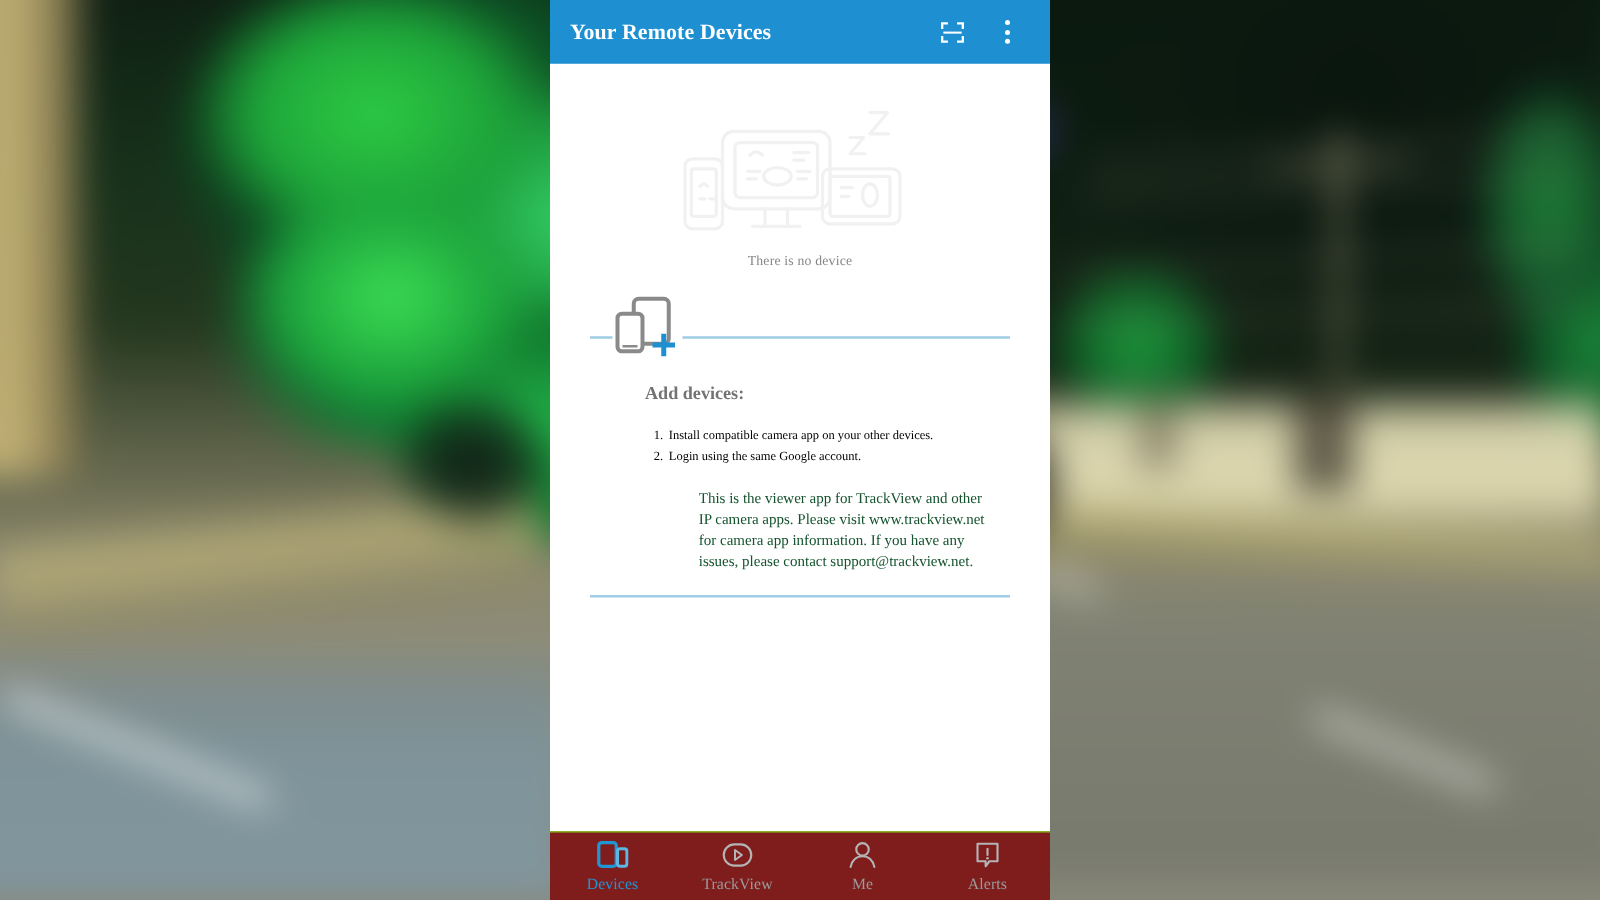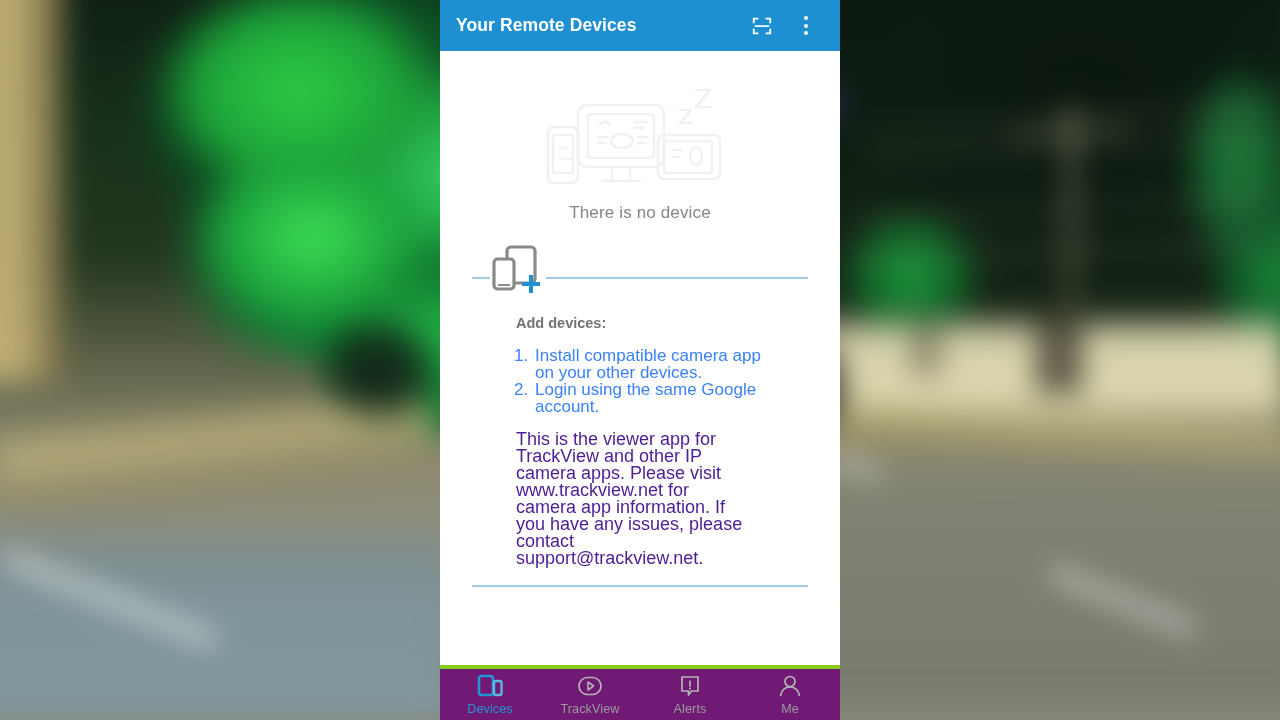--- a/index.html
+++ b/index.html
@@ -228,20 +228,21 @@
   
   #phone {
     position: absolute;
     left: 440px;
     top: 0;
     width: 400px;
     height: 720px;
     background: #ffffff;
     overflow: hidden;
     z-index: 5;
+    font-family: Liberation Serif, serif;
   }
 
   
   .appbar {
     height: 51px;
     background: #1e90d2;
     display: flex;
     align-items: center;
     padding: 0 12px 0 16px;
     box-sizing: border-box;
@@ -288,21 +289,21 @@
     width: 200px;
     height: 120px;
     margin: 26px auto 0;
     opacity: 1;
   }
   .empty-illu svg { display: block; }
 
   .empty-text {
     text-align: center;
     color: #868686;
-    font-size: 17px;
+    font-size: 11px;
     margin-top: 6px;
     letter-spacing: 0.15px;
   }
 
   
   .add-row {
     position: relative;
     height: 56px;
     margin-top: 18px;
   }
@@ -330,46 +331,47 @@
   }
   .info-title {
     font-size: 14.5px;
     font-weight: bold;
     color: #737373;
     margin: 18px 0 0 0;
   }
   ol.steps {
     margin: 16px 0 0 0;
     padding-left: 17px;
-    color: #3b82f6;
-    font-size: 17px;
+    color: #000000;
+    font-size: 10px;
     line-height: 17px;
   }
   ol.steps li { margin-bottom: 0px; padding-left: 2px; }
   .para {
     margin-top: 16px;
-    color: #4c1d95;
-    font-size: 18px;
+    color: #14532d;
+    font-size: 12px;
     line-height: 17px;
     width: 238px;
+    margin-left: 43px;
   }
   .divider-bottom {
     margin: 18px 32px 0 32px;
     height: 1.5px;
     background: #9ecde4;
   }
 
   
   .bottomnav {
     position: absolute;
     left: 0; bottom: 0;
     width: 400px;
     height: 55px;
-    background: #701a75;
-    border-top: 4px solid #84cc16;
+    background: #7f1d1d;
+    border-top: 1px solid #84cc16;
     display: flex;
     box-sizing: border-box;
   }
   .navitem {
     flex: 1;
     display: flex;
     flex-direction: column;
     align-items: center;
     justify-content: center;
     gap: 4px;
@@ -525,33 +527,33 @@
             <rect x="2" y="3.5" width="22" height="17" rx="8.5" fill="none" stroke="#b4b4b4" stroke-width="1.7"></rect>
             <path d="M11 8 L16.5 12 L11 16 Z" fill="none" stroke="#b4b4b4" stroke-width="1.6" stroke-linejoin="round"></path>
           </svg>
         </div>
         <div class="navlabel">TrackView</div>
       </div>
 
       <div class="navitem">
         <div class="navicon">
           <svg width="26" height="24" viewBox="0 0 26 24" aria-hidden="true">
+            <circle cx="13" cy="7.5" r="5" fill="none" stroke="#b4b4b4" stroke-width="1.7"></circle>
+            <path d="M3.5 21.5 q2 -8.5 9.5 -8.5 q7.5 0 9.5 8.5" fill="none" stroke="#b4b4b4" stroke-width="1.7" stroke-linecap="round"></path>
+          </svg>
+        </div>
+        <div class="navlabel">Me</div>
+      </div>
+
+      <div class="navitem">
+        <div class="navicon">
+          <svg width="26" height="24" viewBox="0 0 26 24" aria-hidden="true">
             <path d="M5 3 H21 V17 H14.5 L11.5 21 L11.5 17 H5 Z" fill="none" stroke="#b4b4b4" stroke-width="1.7" stroke-linejoin="round"></path>
             <path d="M13 7 V12" stroke="#b4b4b4" stroke-width="1.7" stroke-linecap="round"></path>
             <circle cx="13" cy="14.6" r="1.05" fill="#b4b4b4"></circle>
           </svg>
         </div>
         <div class="navlabel">Alerts</div>
       </div>
 
-      <div class="navitem">
-        <div class="navicon">
-          <svg width="26" height="24" viewBox="0 0 26 24" aria-hidden="true">
-            <circle cx="13" cy="7.5" r="5" fill="none" stroke="#b4b4b4" stroke-width="1.7"></circle>
-            <path d="M3.5 21.5 q2 -8.5 9.5 -8.5 q7.5 0 9.5 8.5" fill="none" stroke="#b4b4b4" stroke-width="1.7" stroke-linecap="round"></path>
-          </svg>
-        </div>
-        <div class="navlabel">Me</div>
-      </div>
-
     </div>
   </div>
 </div>
 
 </body></html>

